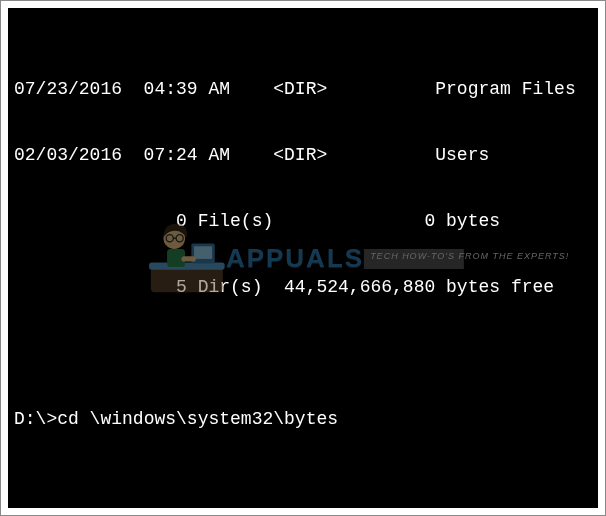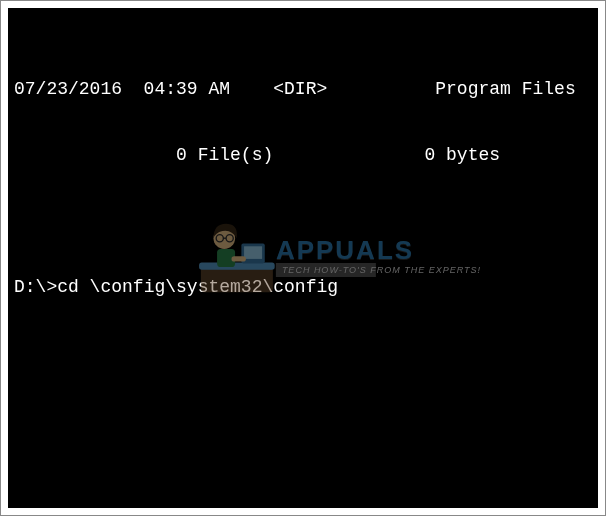--- a/index.html
+++ b/index.html
@@ -51,21 +51,21 @@
     .wm-badge {
       display: flex;
       align-items: center;
     }
     .wm-person {
       width: 90px;
       height: 90px;
     }
     .wm-text {
       display: flex;
-      flex-direction: column;
+      flex-direction: row;
       justify-content: center;
       margin-left: -6px;
     }
     .wm-title {
       font-family: Arial, sans-serif;
       font-weight: 900;
       font-size: 26px;
       letter-spacing: 2px;
       color: #2e7fb8;
       text-shadow: 0 1px 0 rgba(255,255,255,0.2);
@@ -83,24 +83,26 @@
       font-style: italic;
     }
   </style>
 </head>
 <body>
 
 <div class="outer">
   <div class="terminal">
 
     <div class="line">07/23/2016  04:39 AM    &lt;DIR&gt;          Program Files</div>
+    <div class="line">02/03/2016  07:24 AM    &lt;DIR&gt;          Users</div>
     <div class="line">               0 File(s)              0 bytes</div>
+    <div class="line">               5 Dir(s)  44,524,666,880 bytes free</div>
     <div class="line"></div>
 
-    <div class="line"><span>D:\&gt;</span><span>cd \config\system32\config</span></div>
+    <div class="line"><span>D:\&gt;</span><span>cd \windows\system32\bytes</span></div>
     <div class="line"></div>
 
     
     <div class="line"></div>
 
     
 
     
     
     

